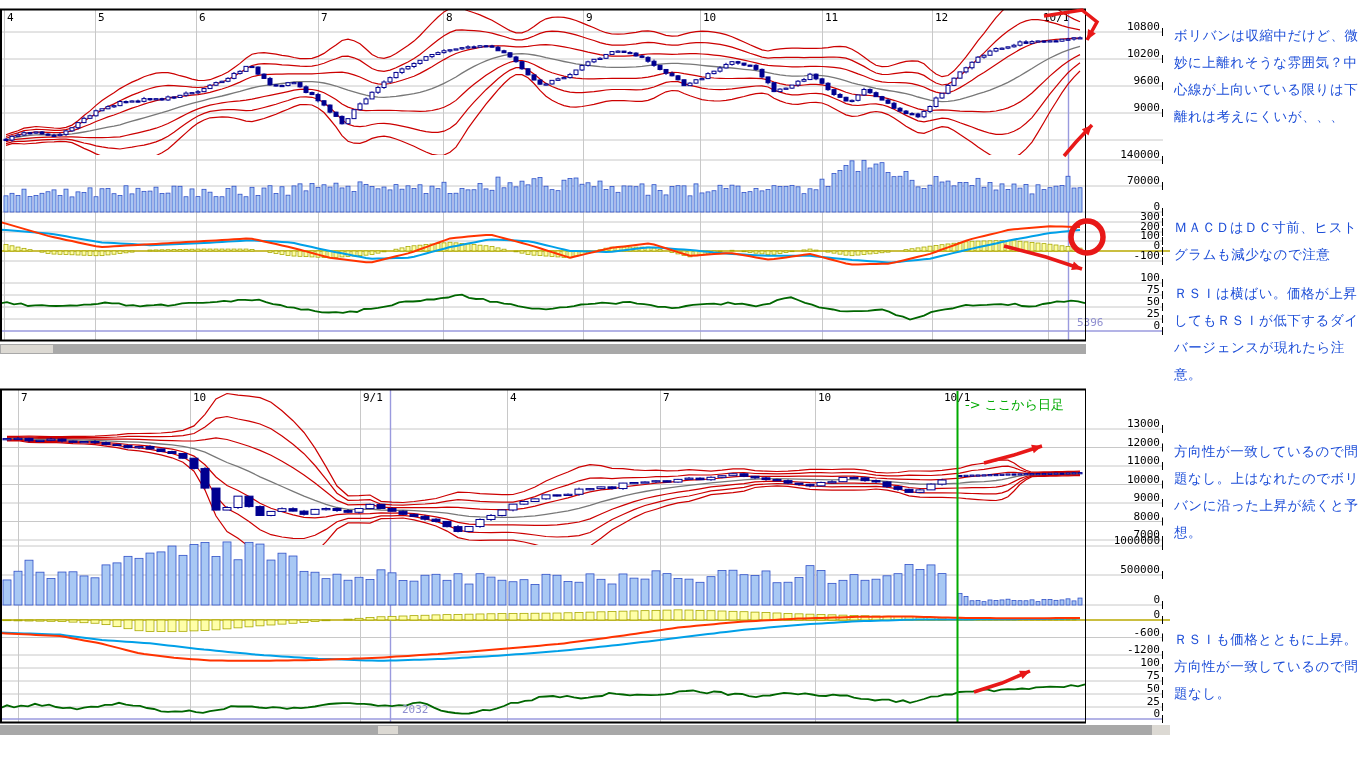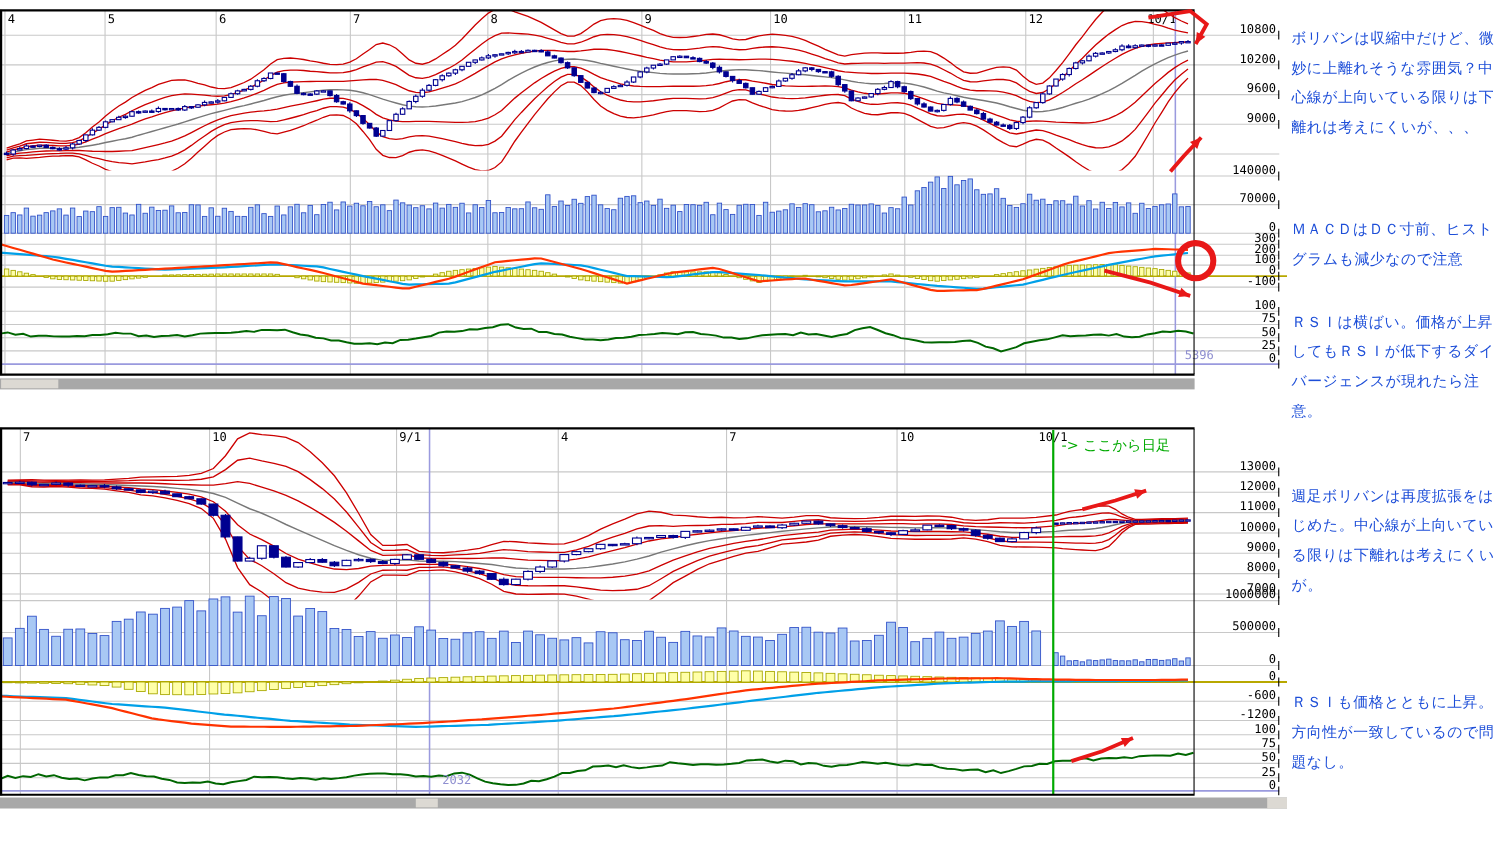--- a/index.html
+++ b/index.html
@@ -2,21 +2,21 @@
 <html><head>
 <meta charset="utf-8">
 <style>
   html,body{margin:0;padding:0;background:#ffffff;}
   body{width:1366px;height:768px;overflow:hidden;font-family:"DejaVu Sans",sans-serif;position:relative;}
   .chart{position:absolute;left:0;width:1170px;height:350px;}
   .chart svg{display:block;}
   .overlay{position:absolute;left:0;top:0;pointer-events:none;}
   .notes .note{position:absolute;left:1174px;width:192px;font-size:13.5px;line-height:27px;
     color:#1d4ed8;letter-spacing:.5px;word-break:break-all;}
-  .n1{top:22px}.n2{top:196px}.n3{top:280px}.n4{top:438px}.n5{top:626px}
+  .n1{top:22px}.n2{top:214px}.n3{top:280px}.n4{top:438px}.n5{top:626px}
 </style>
 </head>
 <body>
 
 <div class="chart" style="top:8px">
   <svg width="1170" height="350" viewBox="0 0 1170 350">
       <rect x="0" y="0" width="1170" height="350" fill="#ffffff"></rect>
       <defs>
         <clipPath id="daily-pp">
           <rect x="0" y="2" width="1085" height="145"></rect>
@@ -1397,15 +1397,15 @@
     <path d="M984.0,463.0 L1014.0,455.0 L1042.0,446.0" fill="none" stroke="#e81818" stroke-width="3.5"></path>
     <path d="M1042,446 L1033.8,453.3 L1031.1,444.8 Z" fill="#e81818"></path>
     <path d="M974.0,692.0 L1002.0,683.0 L1030.0,671.0" fill="none" stroke="#e81818" stroke-width="3.5"></path>
     <path d="M1030,671 L1022.5,679.1 L1019.0,670.8 Z" fill="#e81818"></path>
   </svg>
 
 <aside class="notes">
   <div class="note n1">ボリバンは収縮中だけど、微妙に上離れそうな雰囲気？中心線が上向いている限りは下離れは考えにくいが、、、</div>
   <div class="note n2">ＭＡＣＤはＤＣ寸前、ヒストグラムも減少なので注意</div>
   <div class="note n3">ＲＳＩは横ばい。価格が上昇してもＲＳＩが低下するダイバージェンスが現れたら注意。</div>
-  <div class="note n4">週足ボリバンは再度拡張をはじめた。中心線が上向いている限りは下離れは考えにくいが。</div>
+  <div class="note n4">方向性が一致しているので問題なし。上はなれたのでボリバンに沿った上昇が続くと予想。</div>
   <div class="note n5">ＲＳＩも価格とともに上昇。方向性が一致しているので問題なし。</div>
 </aside>
 
 </body></html>

